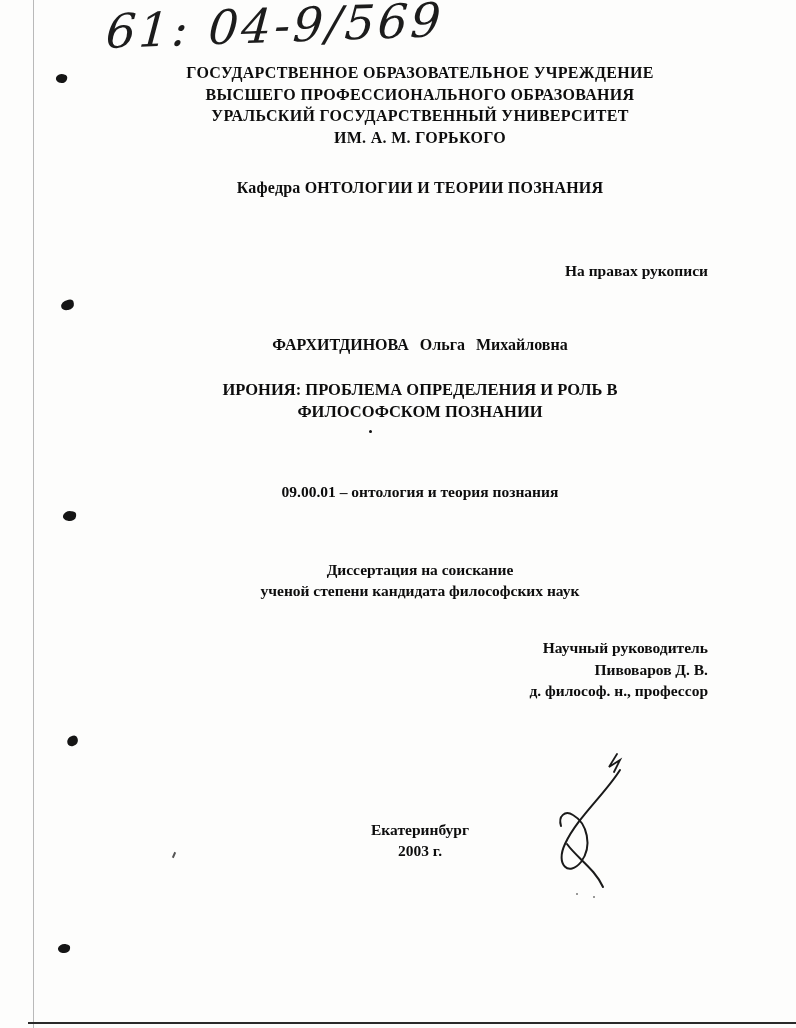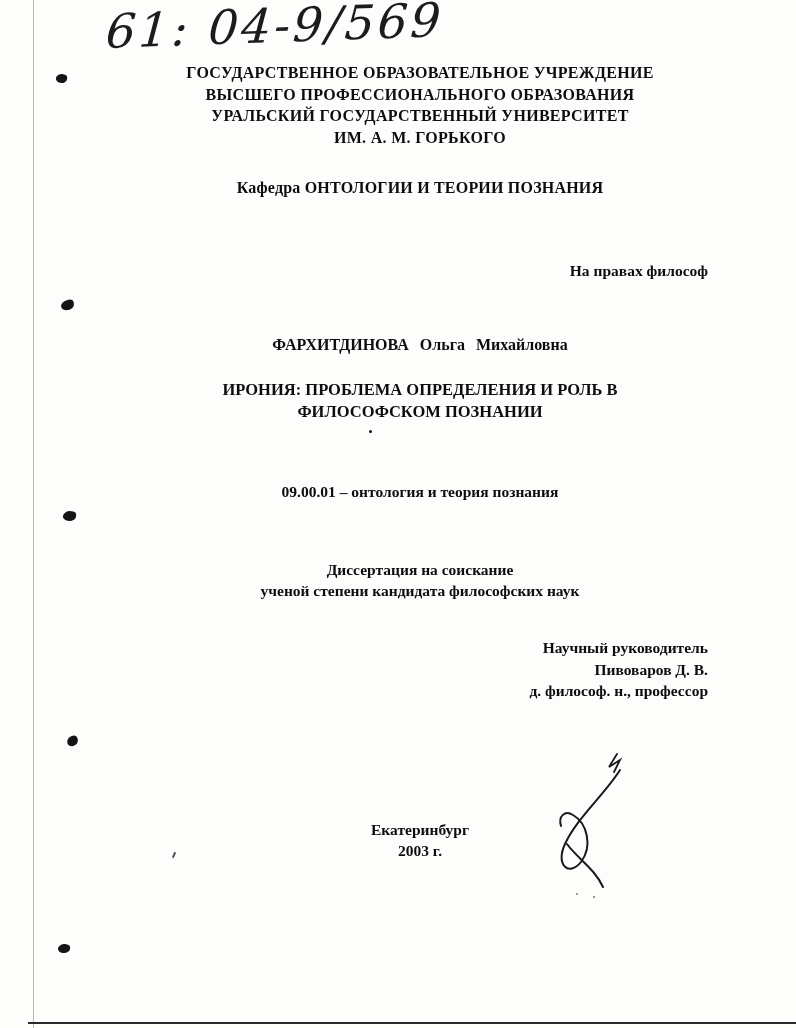--- a/index.html
+++ b/index.html
@@ -129,21 +129,21 @@
 
   <div class="centered institution">
     <div>ГОСУДАРСТВЕННОЕ ОБРАЗОВАТЕЛЬНОЕ УЧРЕЖДЕНИЕ</div>
     <div>ВЫСШЕГО ПРОФЕССИОНАЛЬНОГО ОБРАЗОВАНИЯ</div>
     <div>УРАЛЬСКИЙ ГОСУДАРСТВЕННЫЙ УНИВЕРСИТЕТ</div>
     <div>ИМ. А. М. ГОРЬКОГО</div>
   </div>
 
   <div class="centered department">Кафедра ОНТОЛОГИИ И ТЕОРИИ ПОЗНАНИЯ</div>
 
-  <div class="right-block manuscript">На правах философ</div>
+  <div class="right-block manuscript">На правах рукописи</div>
 
   <div class="centered author">ФАРХИТДИНОВА Ольга Михайловна</div>
 
   <div class="centered title">
     <div>ИРОНИЯ: ПРОБЛЕМА ОПРЕДЕЛЕНИЯ И РОЛЬ В</div>
     <div>ФИЛОСОФСКОМ ПОЗНАНИИ</div>
   </div>
 
   <div class="centered specialty">09.00.01 – онтология и теория познания</div>
 

